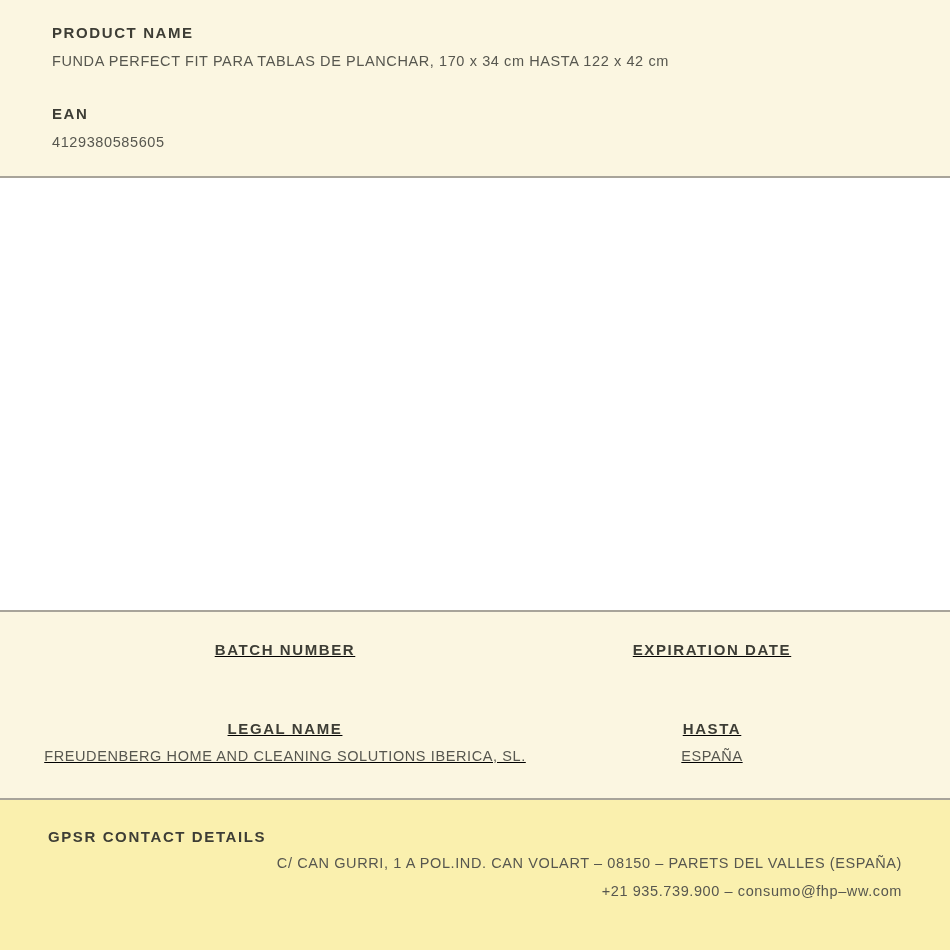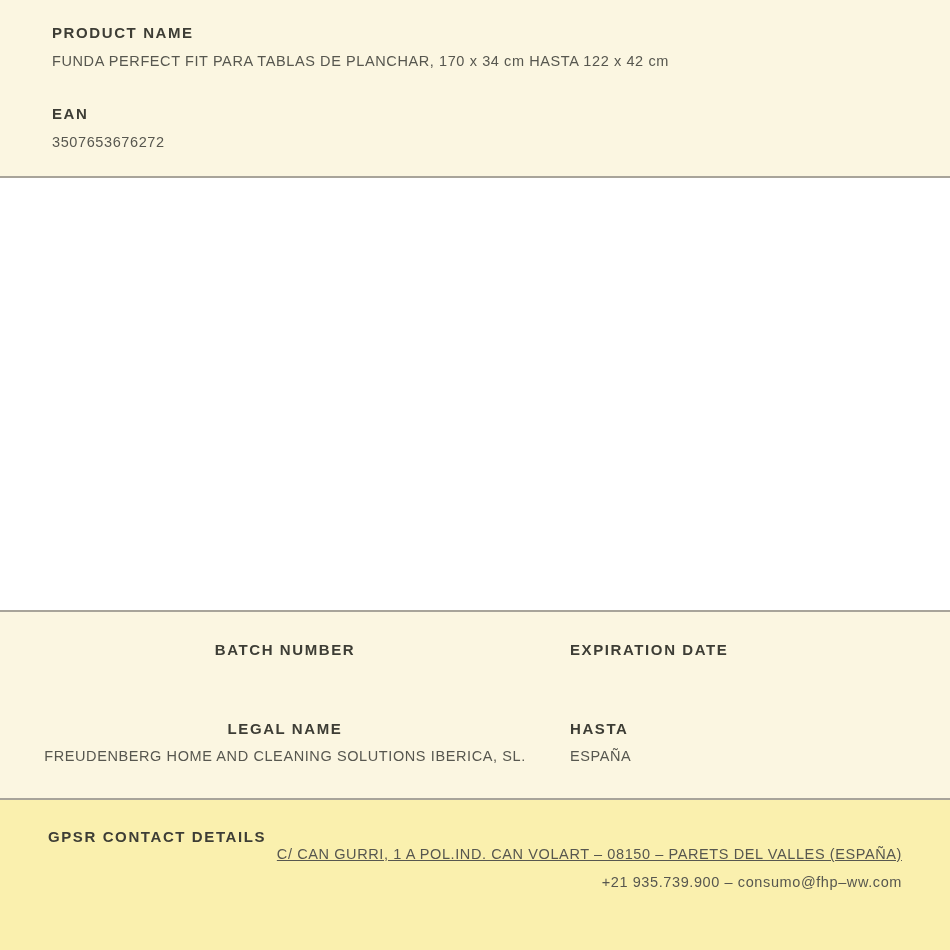--- a/index.html
+++ b/index.html
@@ -50,27 +50,29 @@
   }
   
   .sec-details {
     height: 188px;
     background: var(--cream, #fbf6e1);
     padding-top: 29px;
   }
   .cols {
     display: flex;
     padding-right: 96px;
+    text-decoration: underline;
   }
   .col-a {
     width: 570px;
     text-align: center;
   }
   .col-b {
     flex: 1;
+    text-align: center;
   }
   .row2 {
     margin-top: 52px;
   }
   .sec-details .field-value {
     margin-top: 9px;
   }
   
   .sec-contact {
     height: 150px;
@@ -78,35 +80,34 @@
     padding: 28px 48px 0 48px;
   }
   .contact-line {
     font-size: 14.5px;
     letter-spacing: 0.6px;
     color: var(--body-text, #57574f);
     line-height: 17px;
     text-align: right;
   }
   .contact-line.first {
-    margin-top: 0;
-    text-decoration: underline;
+    margin-top: 9px;
   }
   .contact-line.second {
     margin-top: 11px;
   }
 </style>
 </head>
 <body>
 
 <div class="section sec-product sec-divider">
   <div class="field-label">PRODUCT NAME</div>
   <div class="field-value">FUNDA PERFECT FIT PARA TABLAS DE PLANCHAR, 170 x 34 cm HASTA 122 x 42 cm</div>
   <div class="field-label field-gap">EAN</div>
-  <div class="field-value">3507653676272</div>
+  <div class="field-value">4129380585605</div>
 </div>
 
 <div class="section sec-image sec-divider"></div>
 
 <div class="section sec-details sec-divider">
   <div class="cols">
     <div class="col-a">
       <div class="field-label">BATCH NUMBER</div>
       <div class="field-value"></div>
     </div>

